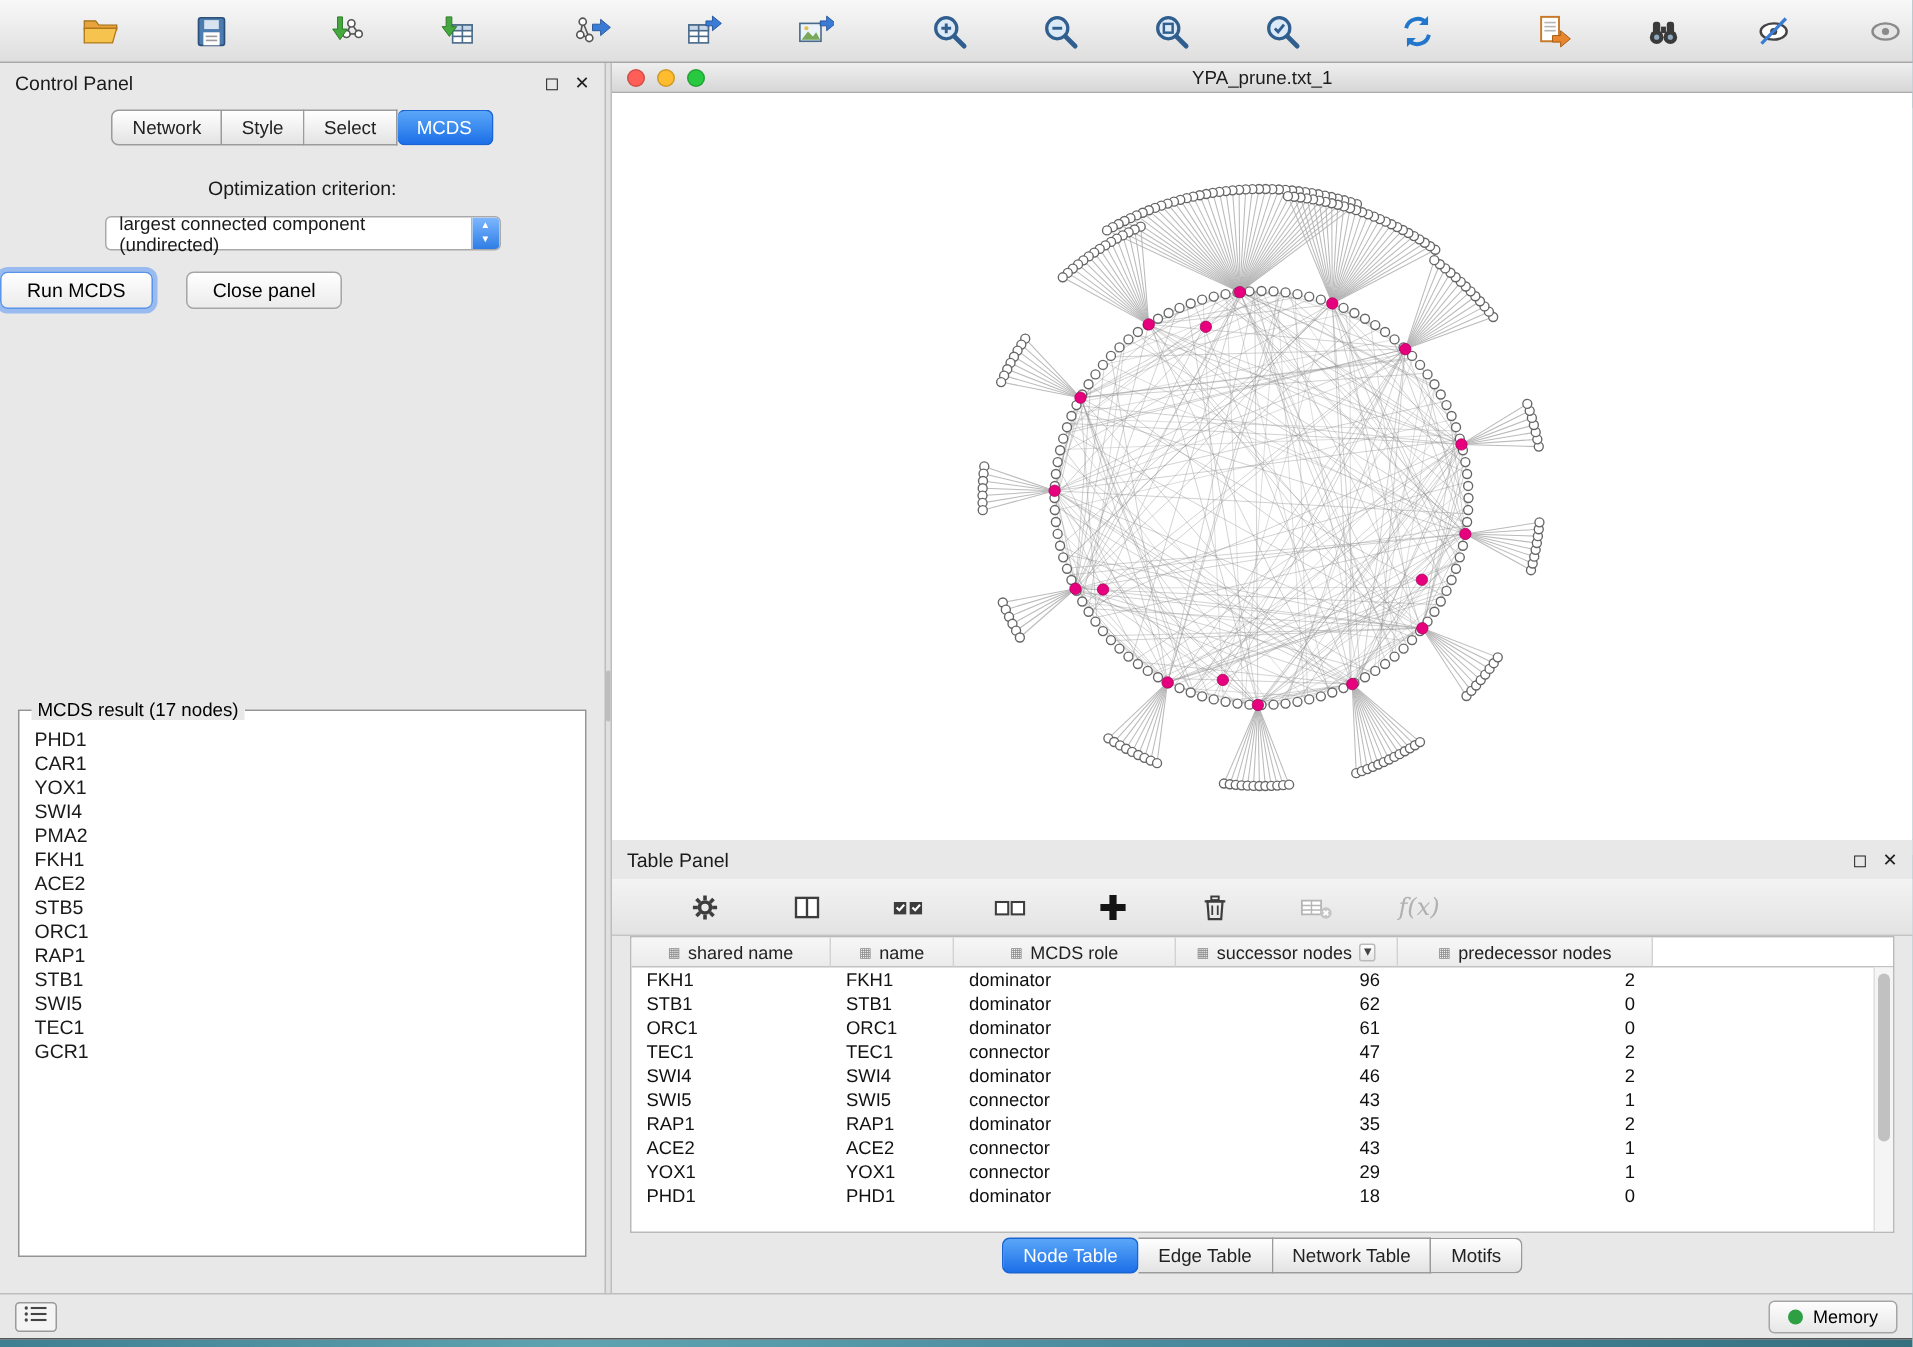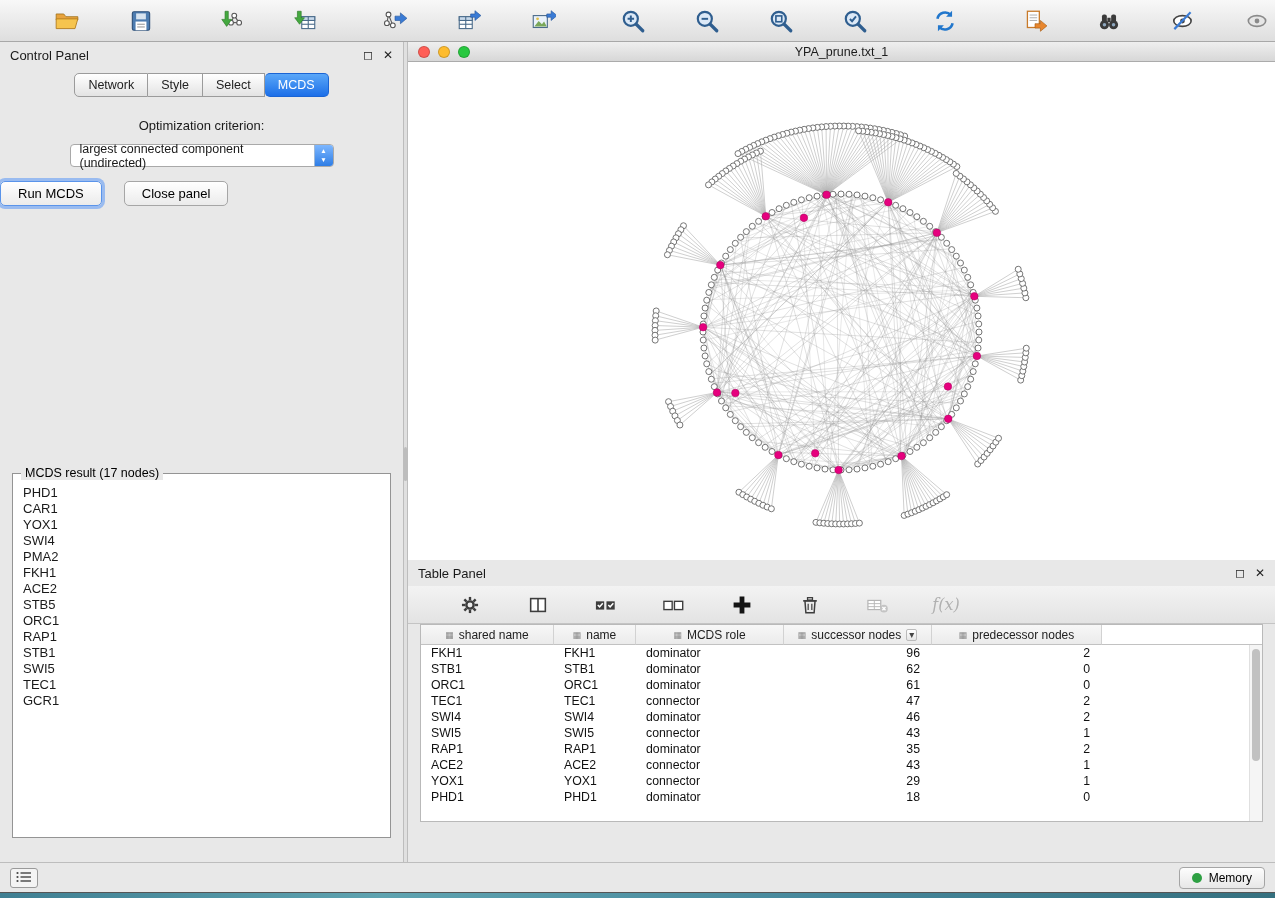--- a/index.html
+++ b/index.html
@@ -1328,20 +1328,28 @@
                 <div class="tcell num">18</div>
                 <div class="tcell num">0</div>
                 <div class="tcell"></div>
               </div>
             </div>
           <div class="vscroll">
               <div class="thumb"></div>
             </div>
         </div>
 
+        <div class="tp-tabs">
+          <div class="seg">
+            <button class="tab active">Node Table</button>
+            <button class="tab">Edge Table</button>
+            <button class="tab">Network Table</button>
+            <button class="tab">Motifs</button>
+          </div>
+        </div>
       </div>
     </div>
   </div>
 
   <div class="statusbar">
     <div class="menu-box">
       <span><svg width="16" height="12" viewBox="0 0 16 12">
             <circle cx="1.5" cy="2" r="1.1" fill="#444"></circle>
             <circle cx="1.5" cy="6" r="1.1" fill="#444"></circle>
             <circle cx="1.5" cy="10" r="1.1" fill="#444"></circle>

